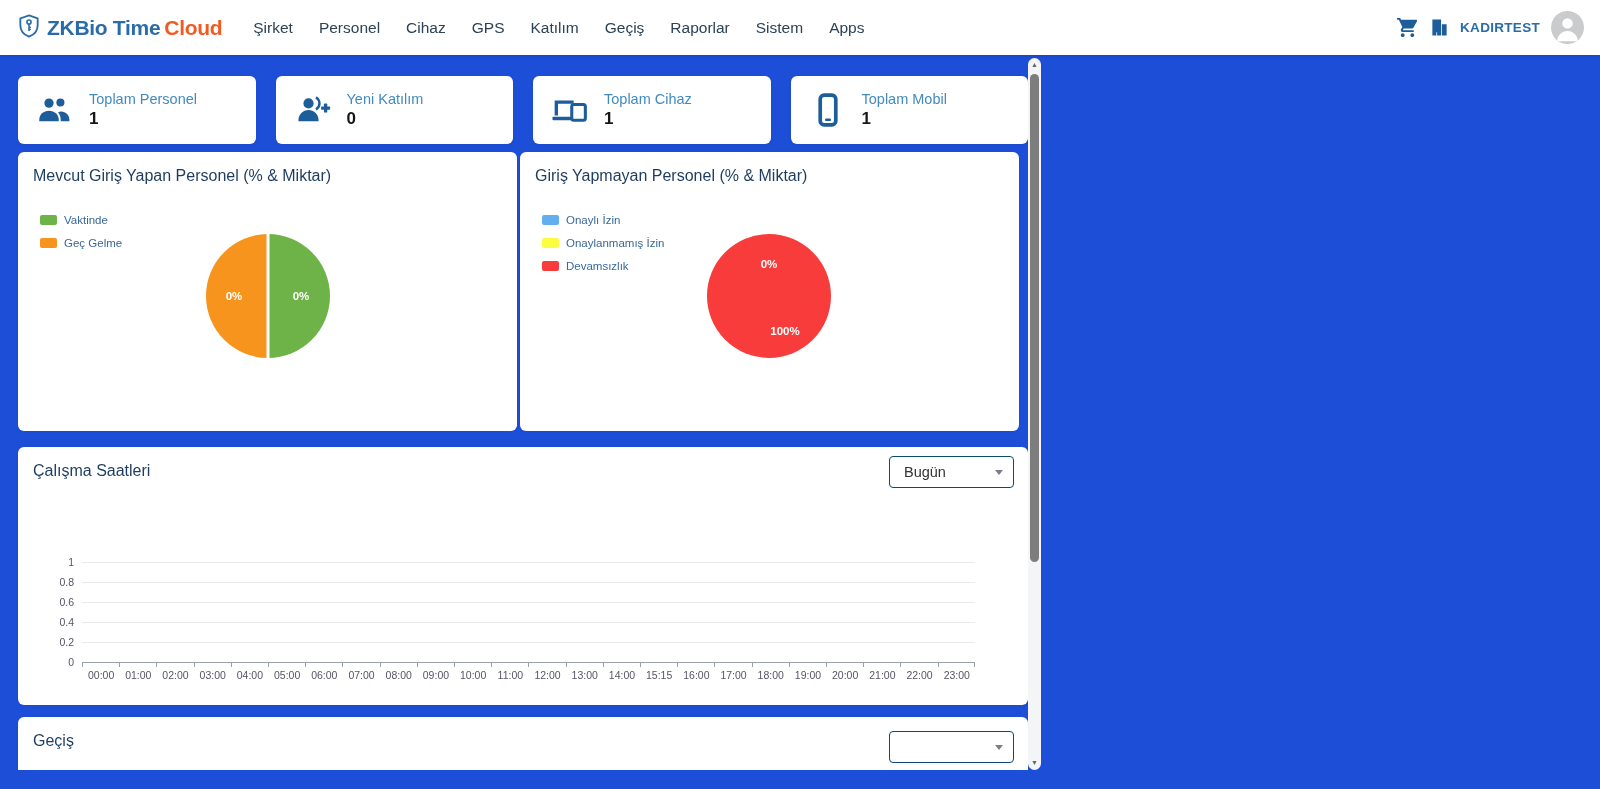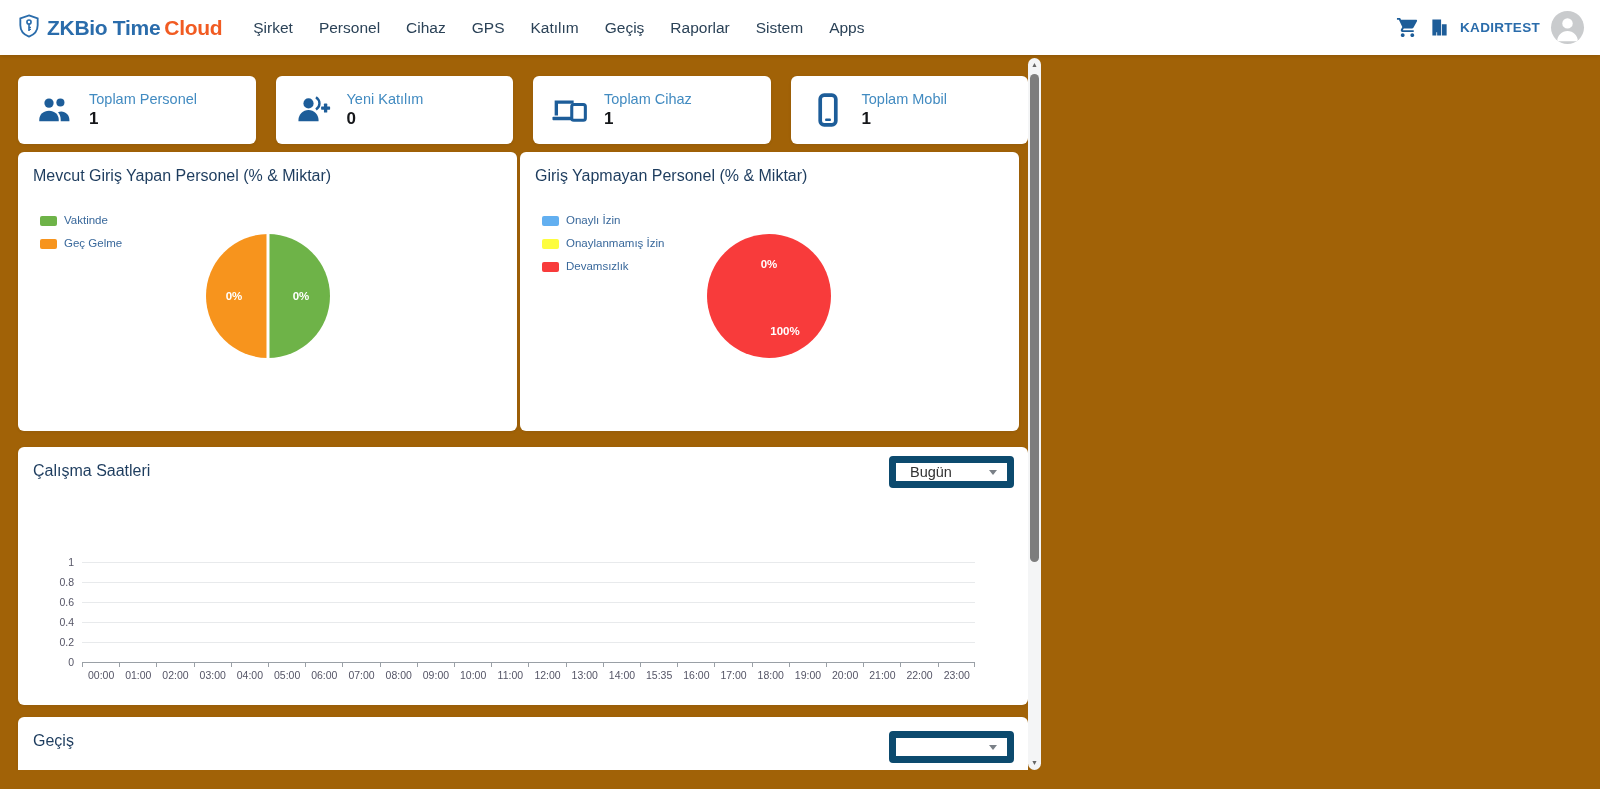--- a/index.html
+++ b/index.html
@@ -1,17 +1,17 @@
 <!DOCTYPE html>
 <html><head>
 <meta charset="utf-8">
 <style>
   html,body{margin:0;padding:0;}
   body{background:#d7dbe0;}
-  .screen{position:relative;width:1600px;height:789px;background:#a16207;overflow:hidden;
+  .screen{position:relative;width:1600px;height:789px;background:#1d4ed8;overflow:hidden;
           font-family:"Liberation Sans",sans-serif;color:#222;}
 
   
   .topbar{position:absolute;left:0;top:0;width:100%;height:55px;background:#fff;
           box-shadow:0 1px 4px rgba(0,0,0,.14);display:flex;align-items:center;
           padding:0 16px;box-sizing:border-box;z-index:20;}
   .logo{display:flex;align-items:center;gap:5px;cursor:pointer;}
   .logo-text{font-size:21px;font-weight:700;letter-spacing:-.3px;white-space:nowrap;}
   .logo-primary{color:#2a6cab;} .logo-secondary{color:#f15b22;margin-left:4px;}
   .nav-items{display:flex;margin-left:18px;}
@@ -33,37 +33,37 @@
   .stat-icon{width:42px;display:flex;justify-content:center;}
   .stat-text{margin-left:13px;}
   .stat-label{font-size:14.5px;font-weight:500;color:#428bc1;}
   .stat-value{font-size:17px;font-weight:700;color:#15171a;margin-top:2px;}
 
   
   .pie-row{display:flex;gap:3px;margin-top:8px;width:1010px;}
   .pie-card{width:499px;height:279px;position:relative;box-sizing:border-box;}
   .card-title{padding:15px 16px 0 15px;font-size:16px;font-weight:500;color:#1d3c5e;}
   .legend{position:absolute;left:22px;top:62px;}
-  .legend-item{display:flex;align-items:flex-end;margin-bottom:11px;cursor:pointer;}
+  .legend-item{display:flex;align-items:center;margin-bottom:11px;cursor:pointer;}
   .legend-swatch{width:17px;height:10px;border-radius:2px;margin-right:7px;flex:0 0 auto;}
   .legend-label{font-size:11.5px;color:#39689b;}
   .pie{position:absolute;width:124px;height:124px;border-radius:50%;}
   .pie-1{left:188px;top:82px;}
   .pie-2{left:187px;top:82px;}
   .pie.split::after{content:'';position:absolute;left:50%;top:0;width:3px;height:100%;
                     background:#fff;transform:translateX(-50%);}
   .p-lbl{position:absolute;color:#fff;font-size:11.5px;font-weight:700;transform:translate(-50%,-50%);z-index:2;}
   .pie-1 .p-lbl-0{left:95px;top:62px;}
   .pie-1 .p-lbl-1{left:28px;top:62px;}
   .pie-2 .p-lbl-0{left:62px;top:30px;}
   .pie-2 .p-lbl-1{left:78px;top:97px;}
 
   
   .work-card{width:1010px;height:258px;margin-top:16px;position:relative;}
-  .select{position:absolute;right:14px;top:9px;width:125px;height:32px;border:7px solid #0c4a6e;
+  .select{position:absolute;right:14px;top:9px;width:125px;height:32px;border:1px solid #0c4a6e;
           border-radius:4px;background:#fff;display:flex;align-items:center;box-sizing:border-box;
           padding:0 10px 0 14px;cursor:pointer;}
   .select span.val{font-size:14.5px;color:#333;flex:1;}
   .caret{width:0;height:0;border-left:4.5px solid transparent;border-right:4.5px solid transparent;
          border-top:5px solid #7a8087;}
   .plot{position:absolute;left:64px;top:115px;width:893px;height:100px;border-bottom:1px solid #9aa0a6;}
   .grid{position:absolute;left:0;right:0;height:1px;background:#e8eaec;}
   .ylab{position:absolute;right:calc(100% + 8px);transform:translateY(-50%);font-size:10.5px;color:#556;}
   .x-axis{position:absolute;left:64px;top:215px;width:893px;height:26px;display:flex;}
   .x-axis::after{content:'';position:absolute;right:0;top:0;height:5px;border-left:1px solid #9aa0a6;}
@@ -296,21 +296,21 @@
           <div class="x-seg">
             <span class="xlab">12:00</span>
           </div>
           <div class="x-seg">
             <span class="xlab">13:00</span>
           </div>
           <div class="x-seg">
             <span class="xlab">14:00</span>
           </div>
           <div class="x-seg">
-            <span class="xlab">15:35</span>
+            <span class="xlab">15:15</span>
           </div>
           <div class="x-seg">
             <span class="xlab">16:00</span>
           </div>
           <div class="x-seg">
             <span class="xlab">17:00</span>
           </div>
           <div class="x-seg">
             <span class="xlab">18:00</span>
           </div>

